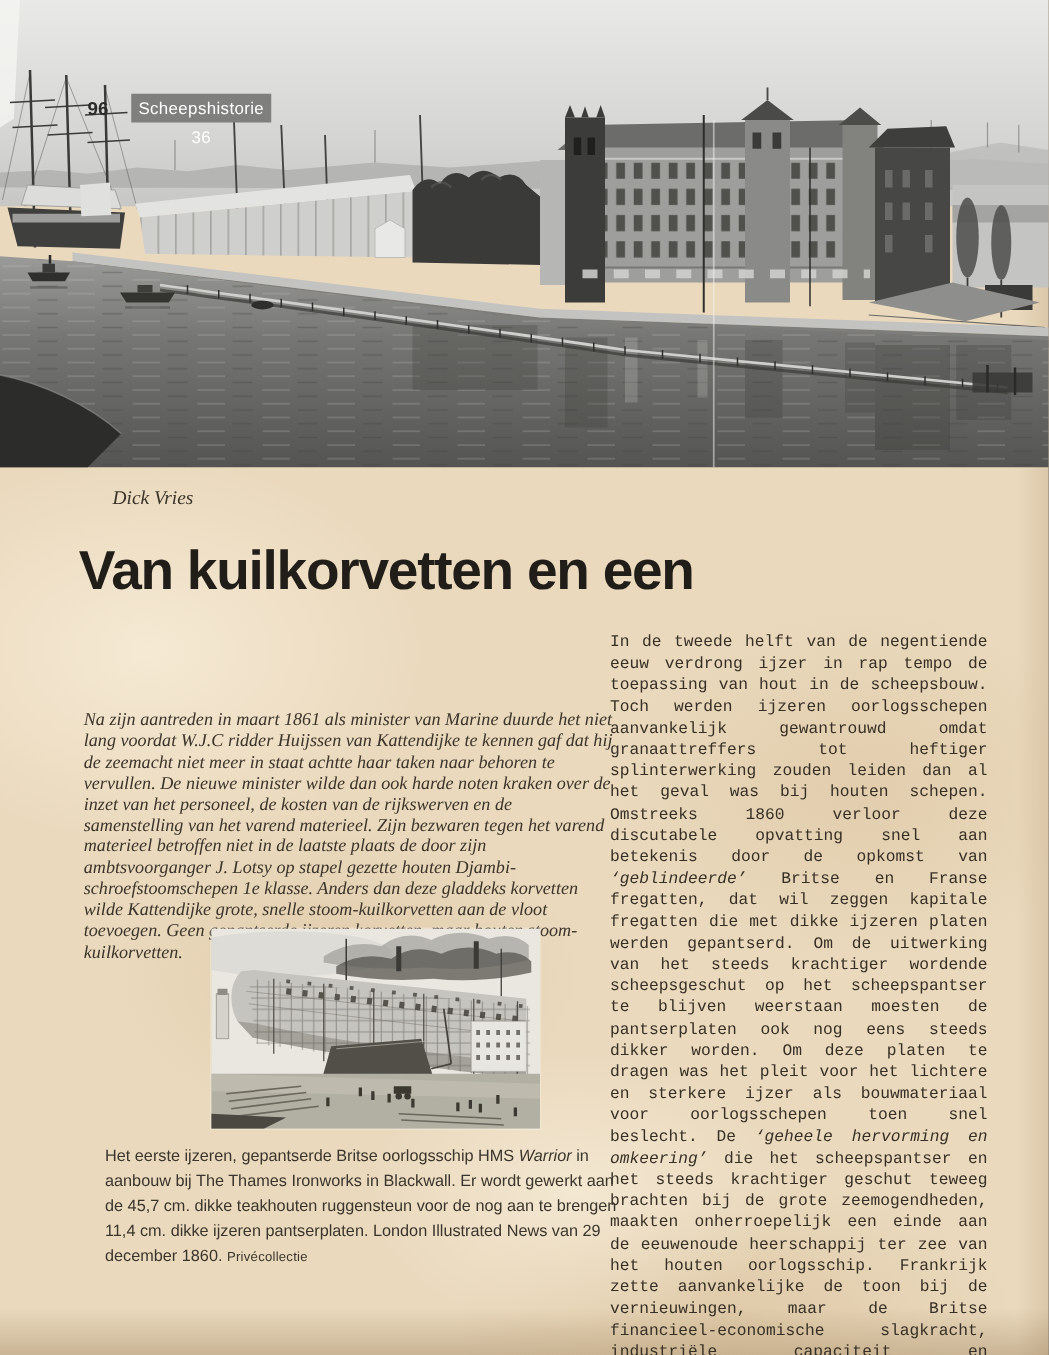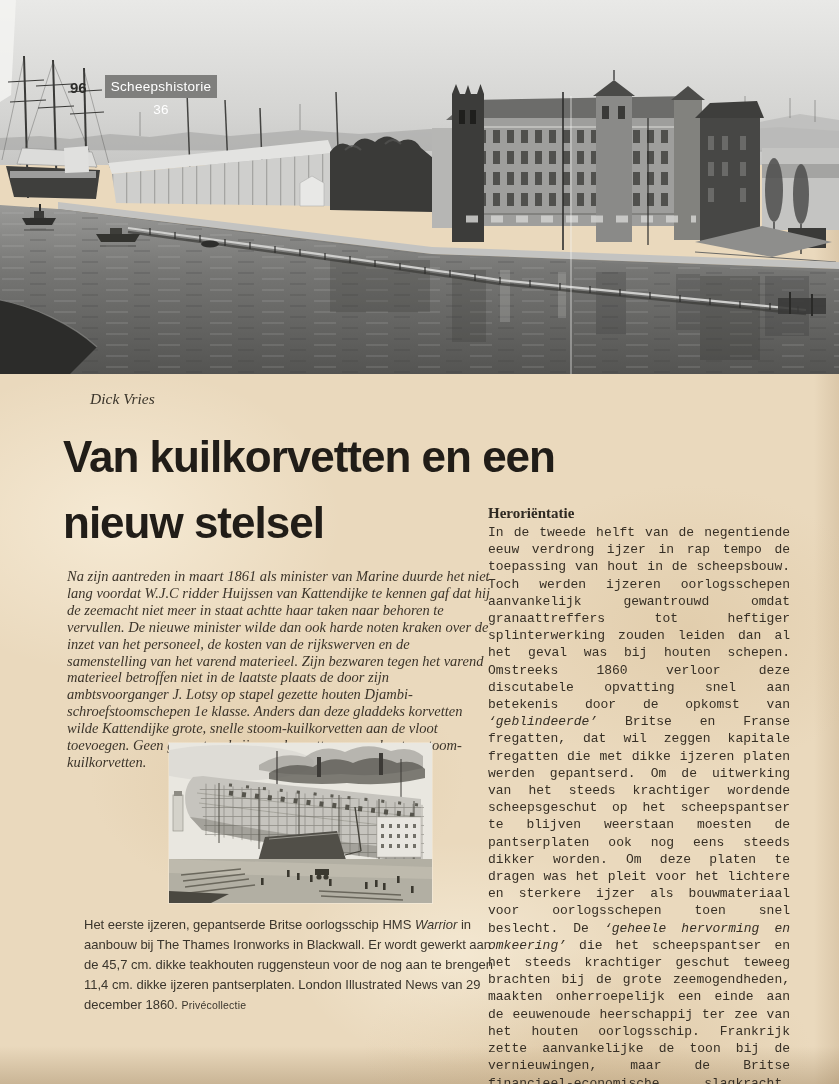--- a/index.html
+++ b/index.html
@@ -231,26 +231,25 @@
 
       <line x1="571" y1="96" x2="571" y2="374" stroke="#f4f4f2" stroke-width="1.4" opacity="0.5"></line>
     </svg>
 
     <div class="pageno">96</div>
     <div class="series">Scheepshistorie 36</div>
   </div>
 
   <div class="author">Dick Vries</div>
 
-  <h1 class="title"><span>Van kuilkorvetten en een</span><br><span>nieuw stelsel</span></h1>
+  <h1 class="title"><span>Van kuilkorvetten en een</span><br></h1>
 
   <div class="intro">Na zijn aantreden in maart 1861 als minister van Marine duurde het niet lang voordat W.J.C ridder Huijssen van Kattendijke te kennen gaf dat hij de zeemacht niet meer in staat achtte haar taken naar behoren te vervullen. De nieuwe minister wilde dan ook harde noten kraken over de inzet van het personeel, de kosten van de rijkswerven en de samenstelling van het varend materieel. Zijn bezwaren tegen het varend materieel betroffen niet in de laatste plaats de door zijn ambtsvoorganger J. Lotsy op stapel gezette houten Djambi-schroefstoomschepen 1e klasse. Anders dan deze gladdeks korvetten wilde Kattendijke grote, snelle stoom-kuilkorvetten aan de vloot toevoegen. Geen gepantserde ijzeren korvetten, maar houten stoom- kuilkorvetten.</div>
 
   <div class="rightcol">
-    <div class="heading">Heroriëntatie</div>
     <p class="body"><span>In de tweede helft van de negentiende eeuw verdrong ijzer in rap tempo de toepassing van hout in de scheepsbouw. Toch werden ijzeren oorlogsschepen aanvankelijk gewantrouwd omdat granaattreffers tot heftiger splinterwerking zouden leiden dan al het geval was bij houten schepen. Omstreeks 1860 verloor deze discutabele opvatting snel aan betekenis door de opkomst van </span><i>‘geblindeerde’</i><span> Britse en Franse fregatten, dat wil zeggen kapitale fregatten die met dikke ijzeren platen werden gepantserd. Om de uitwerking van het steeds krachtiger wordende scheepsgeschut op het scheepspantser te blijven weerstaan moesten de pantserplaten ook nog eens steeds dikker worden. Om deze platen te dragen was het pleit voor het lichtere en sterkere ijzer als bouwmateriaal voor oorlogsschepen toen snel beslecht. De </span><i>‘geheele hervorming en omkeering’</i><span> die het scheepspantser en het steeds krachtiger geschut teweeg brachten bij de grote zeemogendheden, maakten onherroepelijk een einde aan de eeuwenoude heerschappij ter zee van het houten oorlogsschip. Frankrijk zette aanvankelijke de toon bij de vernieuwingen, maar de Britse financieel-economische slagkracht, industriële capaciteit en beschikbaarheid van grondstoffen bepaalden dat de Royal Navy al snel het overwicht herwon.</span></p>
   </div>
 
   <div class="figure">
     <svg viewBox="0 0 263 160" width="263" height="160" xmlns="http://www.w3.org/2000/svg">
       <defs>
         <pattern id="scaf" width="9" height="9" patternUnits="userSpaceOnUse">
           <path d="M1,0 V9 M0,1.5 H9" stroke="#57554e" stroke-width="0.8"></path>
         </pattern>
       </defs>

